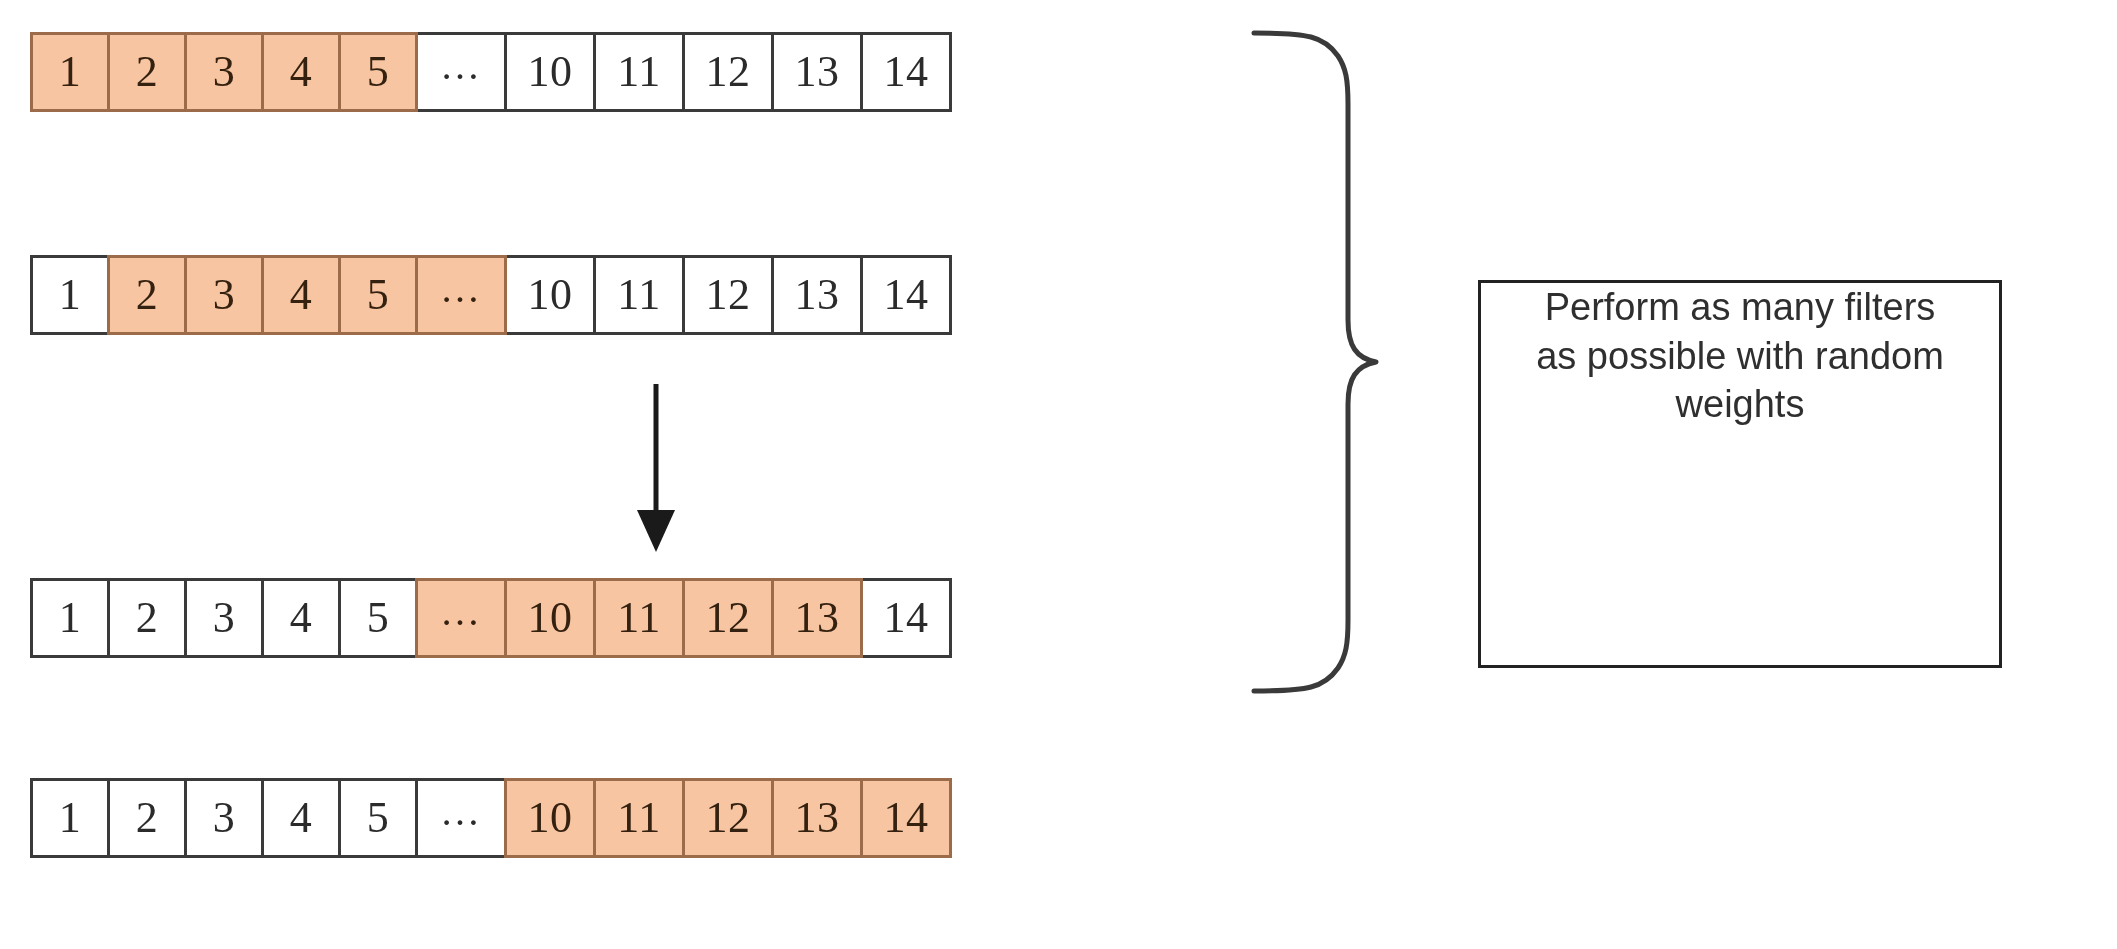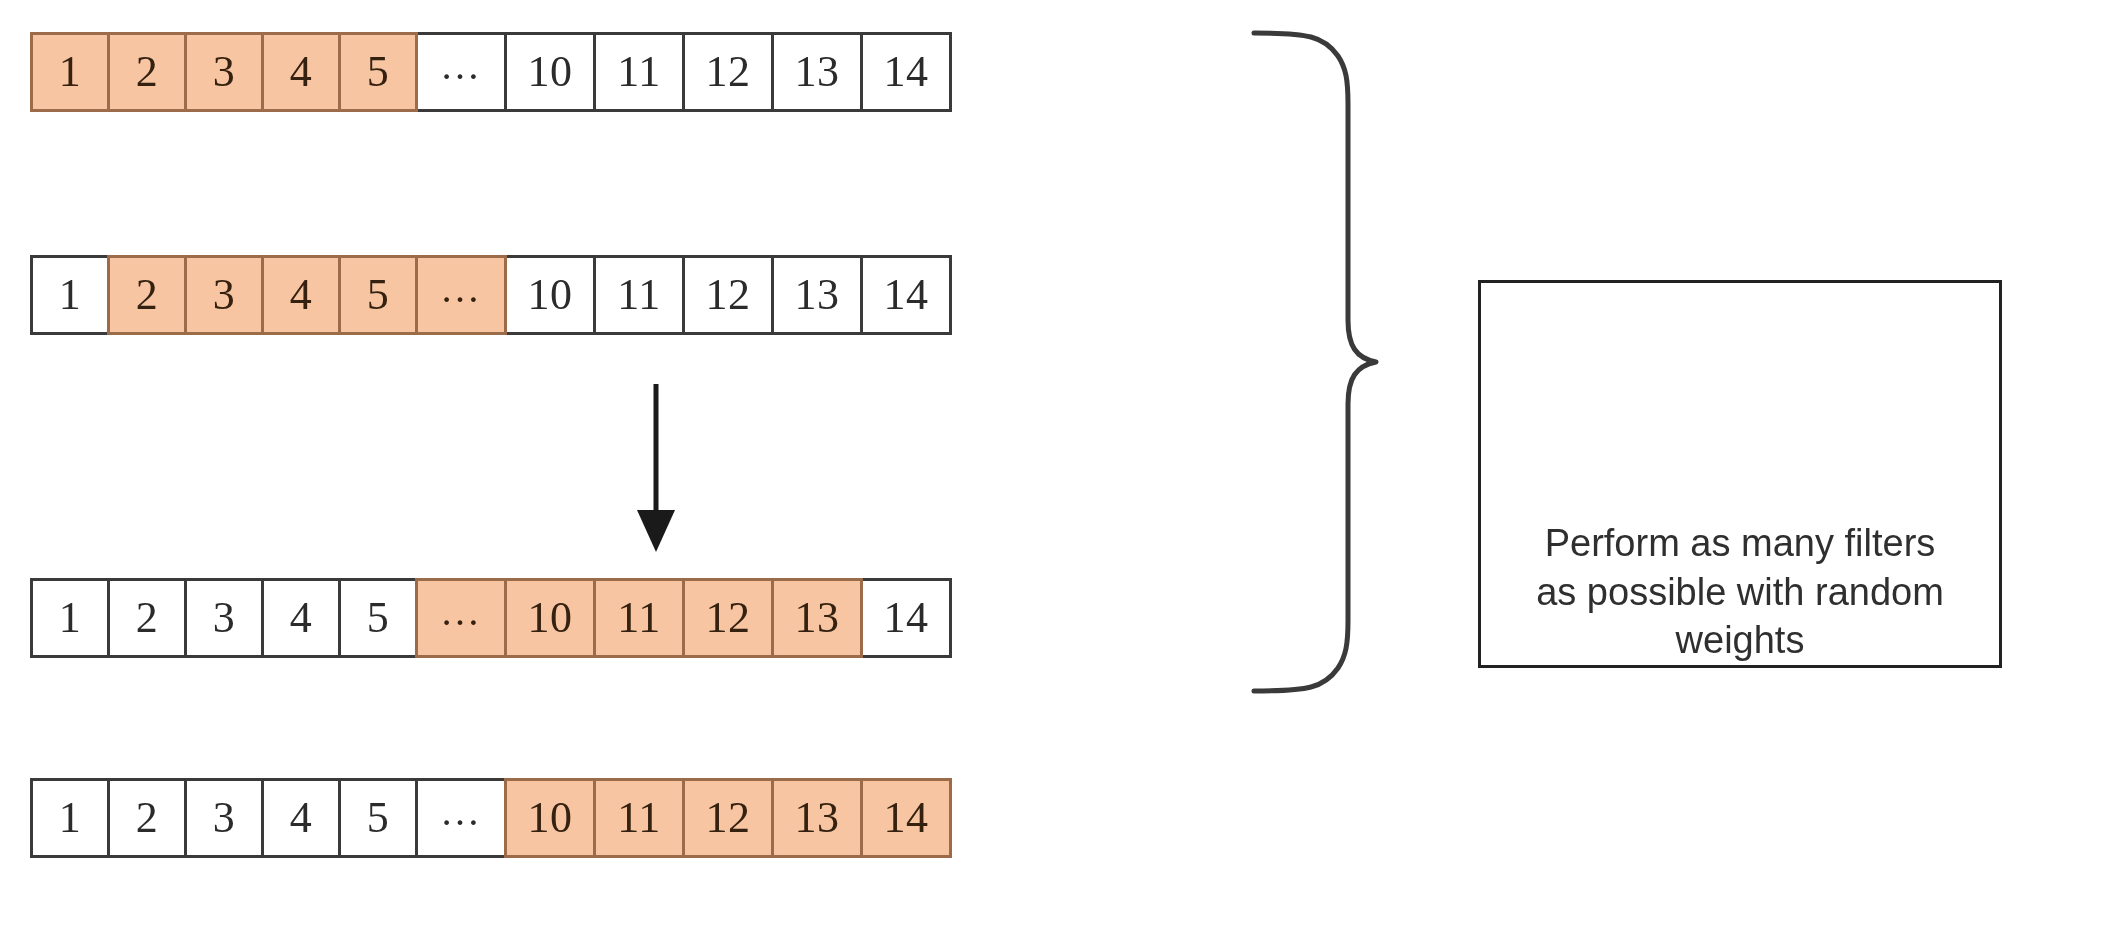--- a/index.html
+++ b/index.html
@@ -82,21 +82,21 @@
   #note-box {
     position: absolute;
     left: 1478px;
     top: 280px;
     width: 524px;
     height: 388px;
     box-sizing: border-box;
     border: 3px solid #222222;
     background: #ffffff;
     display: flex;
-    align-items: flex-end;
+    align-items: flex-start;
     justify-content: center;
   }
   #note-text {
     font-family: "Liberation Sans", sans-serif;
     font-size: 38px;
     line-height: 1.28;
     color: #2f2f2f;
     text-align: center;
     width: 430px;
   }

